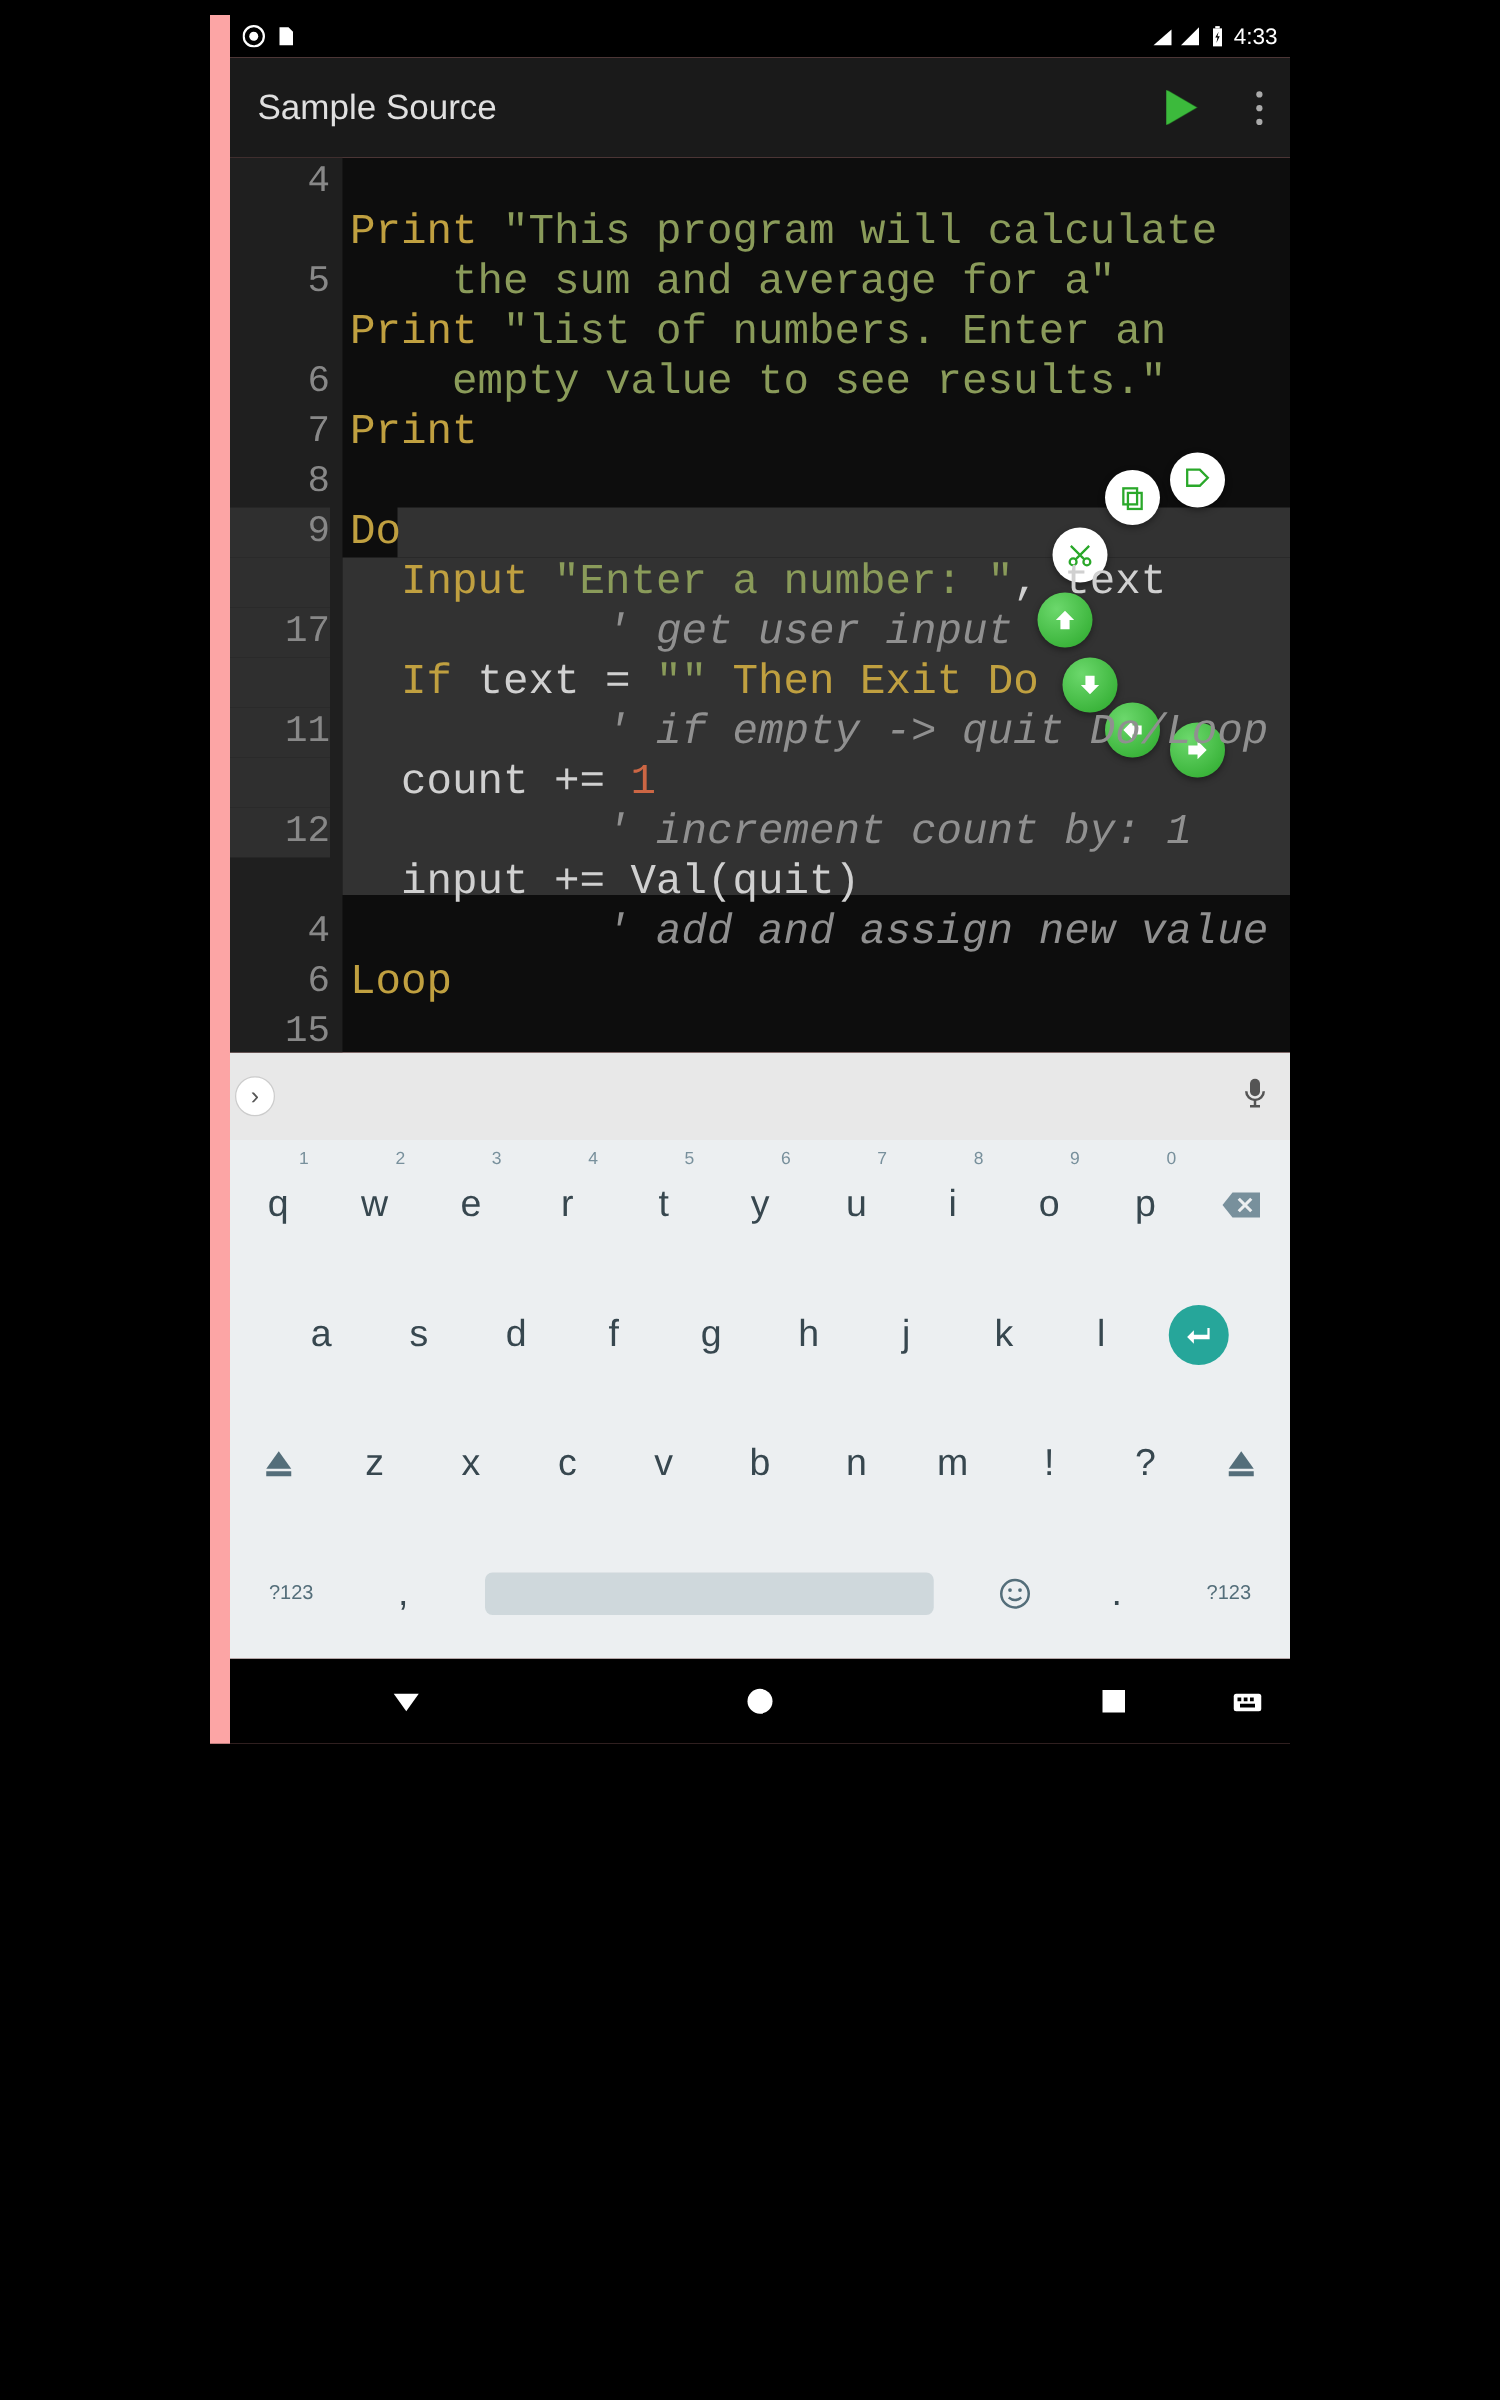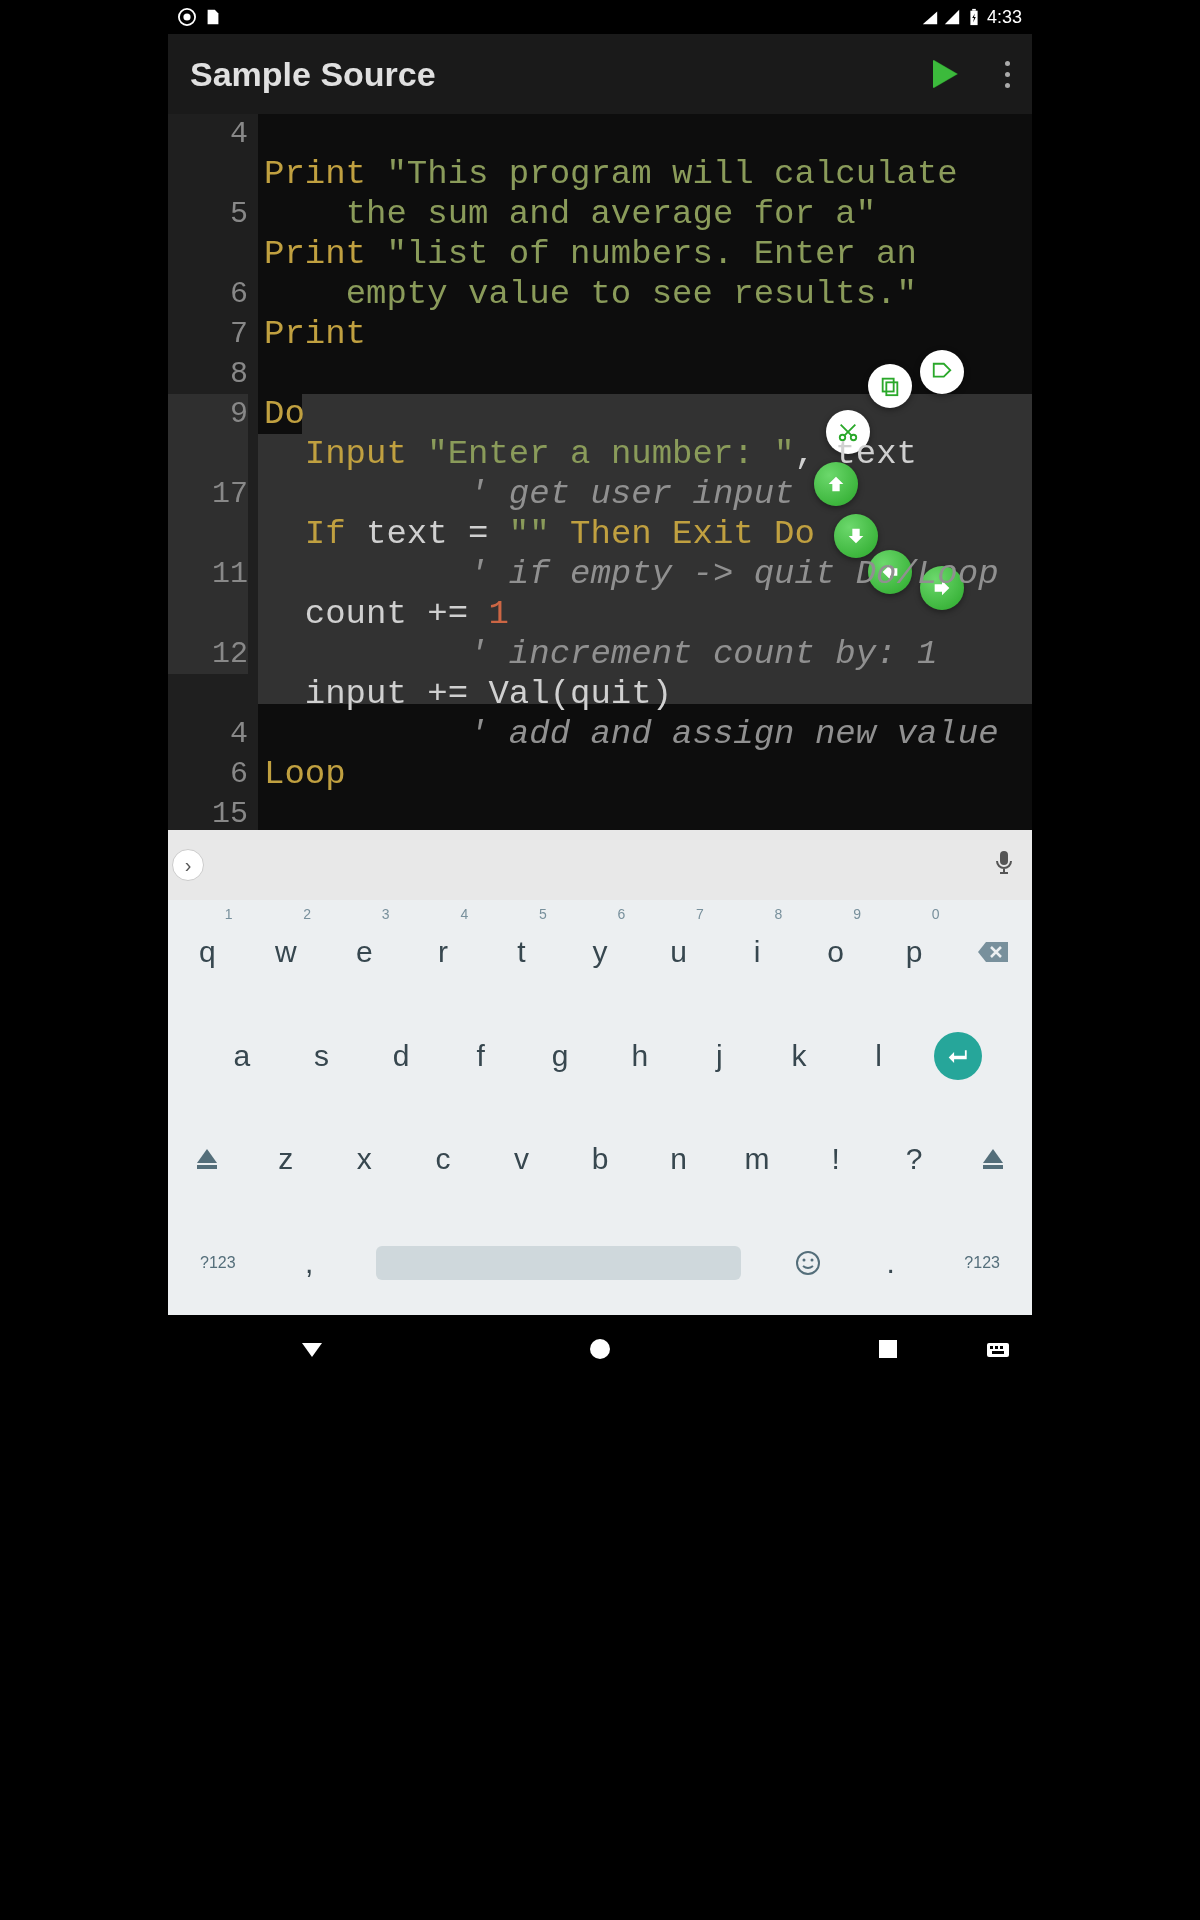--- a/index.html
+++ b/index.html
@@ -1,27 +1,27 @@
 <!DOCTYPE html>
 <html><head>
 <meta charset="utf-8">
 <style>
   * { margin: 0; padding: 0; box-sizing: border-box; }
   html, body { width: 100%; height: 100%; font-family: sans-serif; background: #000; overflow: hidden; }
-  .screen { width: 864px; height: 1383px; position: relative; background: #ef4444; margin: 0 auto; }
+  .screen { width: 864px; height: 1383px; position: relative; background: #fca5a5; margin: 12px auto; padding-left: 16px; }
 
   
   .status-bar { height: 34px; background: #000; display: flex; align-items: center; justify-content: space-between; padding: 0 10px; color: #fff; font-size: 18px; }
   .status-left { display: flex; gap: 8px; align-items: center; }
   .status-right { display: flex; gap: 4px; align-items: center; }
   .st-ico { width: 18px; height: 18px; display: inline-block; }
 
   
   .app-bar { height: 80px; background: #1a1a1a; display: flex; align-items: center; justify-content: space-between; padding: 0 22px; }
-  .app-title { color: #e0e0e0; font-size: 34px; font-weight: 700; }
+  .app-title { color: #e0e0e0; font-size: 28px; font-weight: 400; }
   .app-actions { display: flex; align-items: center; gap: 48px; }
   .play-btn { width: 0; height: 0; border-left: 24px solid #3cba3c; border-top: 14px solid transparent; border-bottom: 14px solid transparent; filter: drop-shadow(1px 0 0 #2a8a2a); }
   .menu-dots { display: flex; flex-direction: column; gap: 6px; }
   .menu-dots span { width: 5px; height: 5px; background: #aaa; border-radius: 50%; }
 
   
   .editor { height: 716px; background: #0d0d0d; position: relative; overflow: hidden; font-family: 'Courier New', monospace; font-size: 34px; line-height: 40px; }
   .gutter { position: absolute; left: 0; top: 0; width: 90px; height: 100%; background: #1f1f1f; color: #888; text-align: right; padding-right: 10px; font-size: 30px; }
   .gutter div { height: 40px; line-height: 40px; }
   .gutter div.hi { background: #2f2f2f; }

